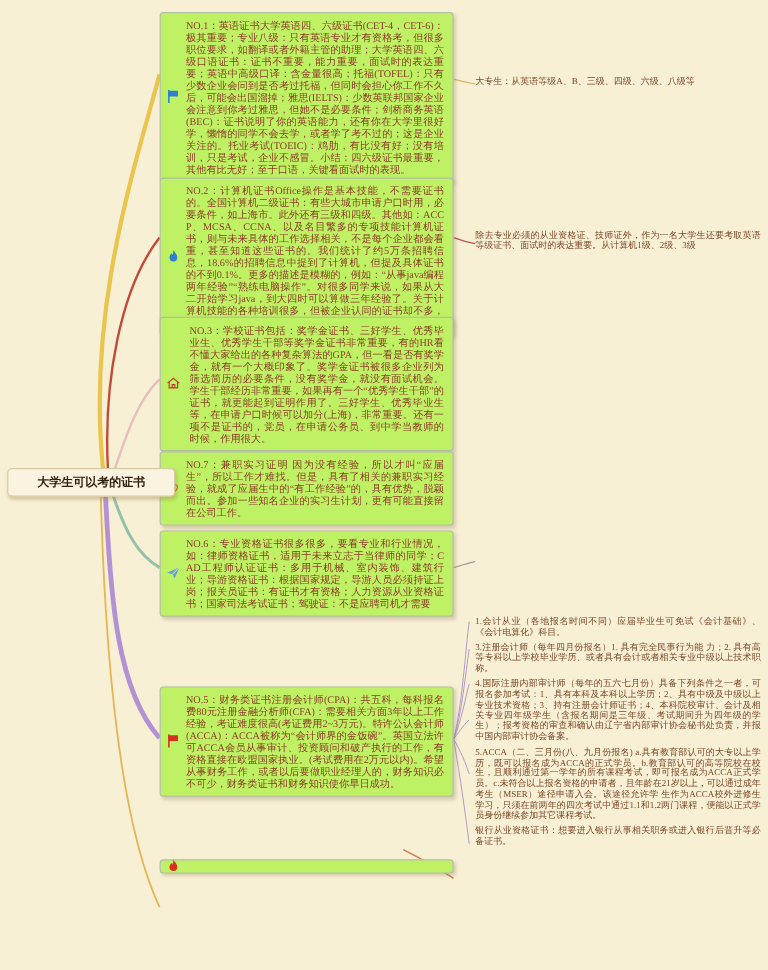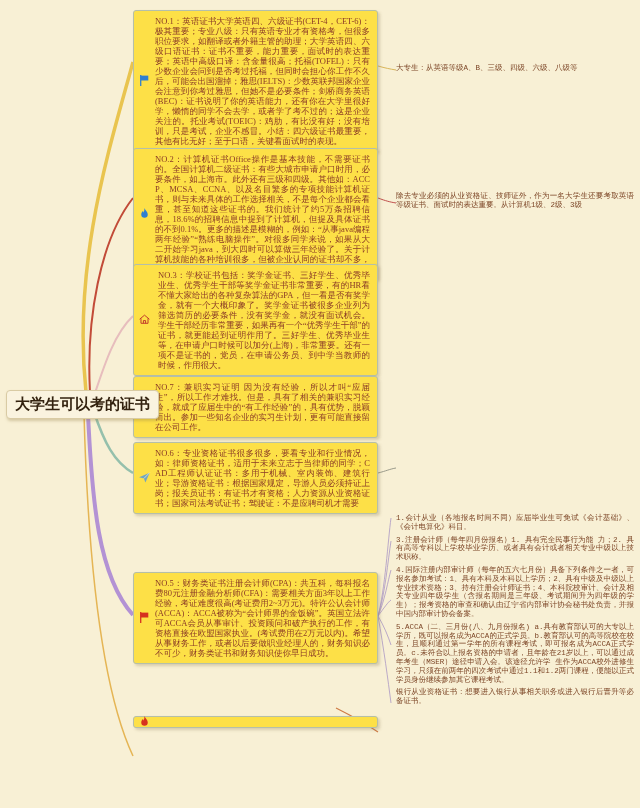--- a/index.html
+++ b/index.html
@@ -4,41 +4,41 @@
 <style>
   * { margin:0; padding:0; box-sizing:border-box; }
   html,body { width:640px; height:808px; overflow:hidden; }
   body { font-family:"Liberation Serif","DejaVu Serif",serif; background:#f8f0d5; }
   #stage { position:relative; width:640px; height:808px; background:#f8f0d5; }
   #links { position:absolute; left:0; top:0; width:640px; height:808px; z-index:0; }
 
   .center-node {
     position:absolute; left:6px; top:390px; z-index:2;
     background:#faf3df; border:1px solid #d9cba4; border-radius:4px;
-    padding:4px 8px; box-shadow:1px 2px 3px rgba(150,125,70,.35);
-    font-size:15px; font-weight:bold; color:#33220f; white-space:nowrap;
+    padding:4px 24px; box-shadow:1px 2px 3px rgba(150,125,70,.35);
+    font-size:10px; font-weight:bold; color:#33220f; white-space:nowrap;
   }
 
   .node {
     position:absolute; left:133px; width:245px; z-index:1;
-    background:#fde047; border:1px solid #b5bfa9; border-radius:3px;
+    background:#bef264; border:1px solid #b5bfa9; border-radius:3px;
     box-shadow:2px 2px 3px rgba(140,120,80,.3);
     padding:5px 7px 5px 21px;
   }
   .node .txt {
     font-size:8.5px; line-height:10px; color:#8a3a26;
     word-break:break-all; text-align:justify;
   }
   .node .icon {
     position:absolute; left:4px; top:50%; margin-top:-7px;
     width:13px; height:13px; display:block;
   }
   .icon svg { width:13px; height:13px; display:block; }
 
-  .anno { position:absolute; left:396px; width:238px; z-index:1;font-family:Liberation Mono, monospace; }
+  .anno { position:absolute; left:396px; width:238px; z-index:1; }
   .anno p {
     font-size:7.5px; line-height:8.8px; color:#7c4526;
     word-break:break-all; margin-bottom:4px; text-align:justify;
   }
   .anno.single p { margin-bottom:0; }
 
   .c-blue  { color:#2f7fd0; }
   .c-red   { color:#d6311f; }
   .c-brick { color:#c0392b; }
   .c-pink  { color:#e05555; }

